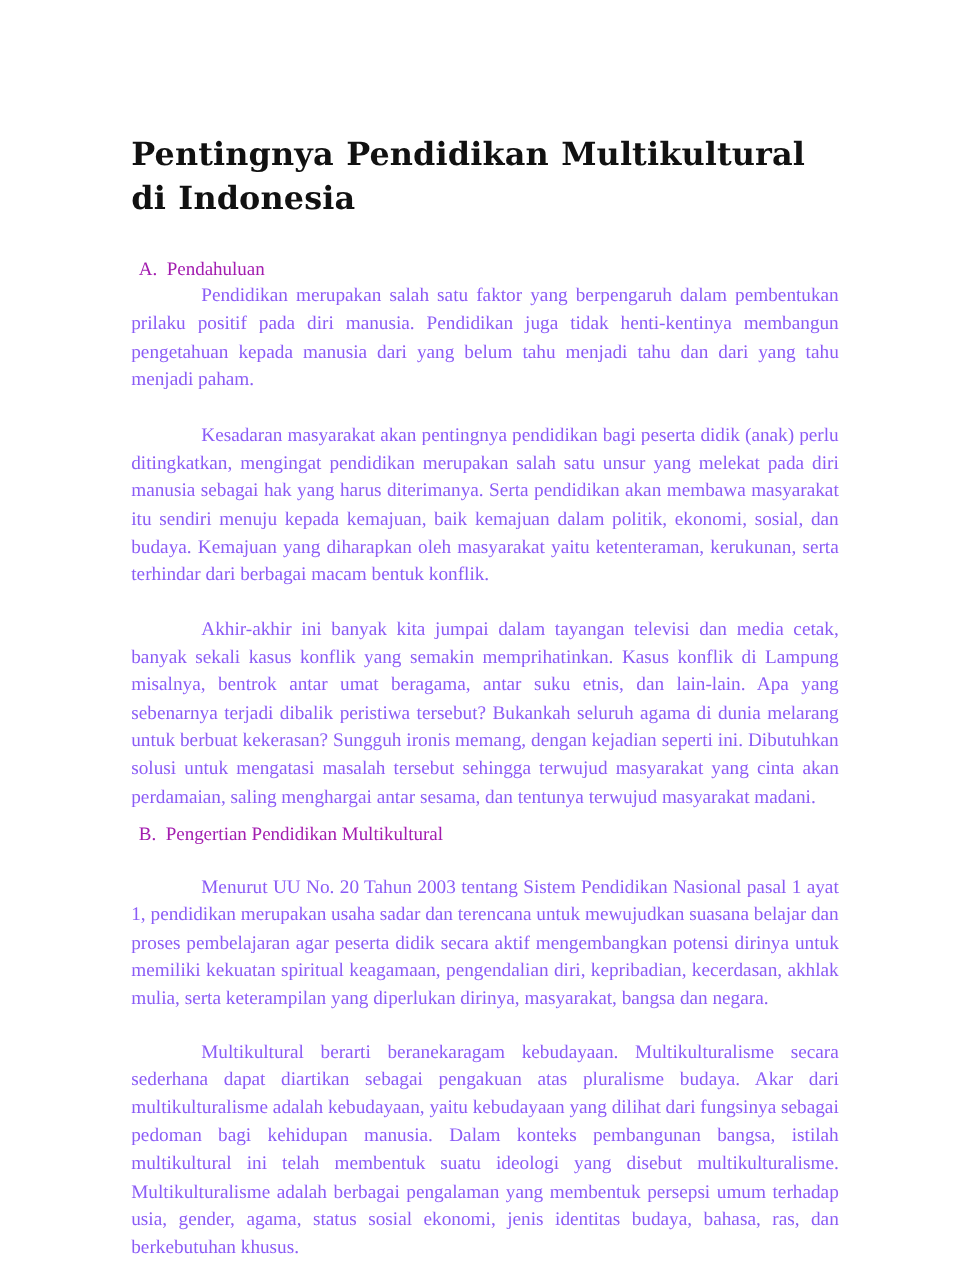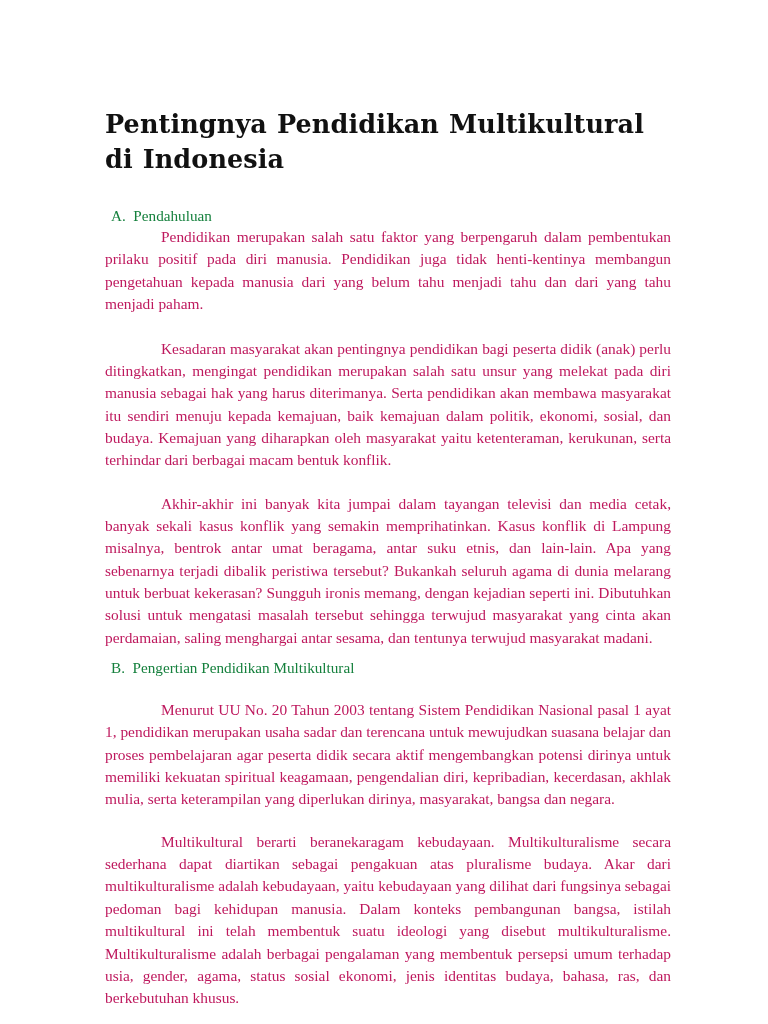--- a/index.html
+++ b/index.html
@@ -43,35 +43,35 @@
     margin: 0;
     padding-top: 107px;
     text-align: left;
     word-spacing: 1px;
   }
 
   .section-heading {
     font-family: "Liberation Serif", "DejaVu Serif", serif;
     font-size: 15.2px;
     line-height: 1.3;
-    color: #15803d;
+    color: #a21caf;
     margin: 0;
     padding-left: 6px;
     text-indent: 0;
     white-space: pre;
   }
 
   .sh-a { margin-top: 30px; }
   .sh-b { margin-top: 9px; }
 
   p.body-par {
     font-family: "Liberation Serif", "DejaVu Serif", serif;
     font-size: 15.4px;
     line-height: 1.452;
-    color: #be185d;
+    color: #8b5cf6;
     text-align: justify;
     text-justify: inter-word;
     text-indent: 56px;
     margin: 0;
     hyphens: none;
   }
 
   .gap-1 { height: 22px; }
   .gap-2 { height: 21px; }
   .gap-3 { height: 21px; }

